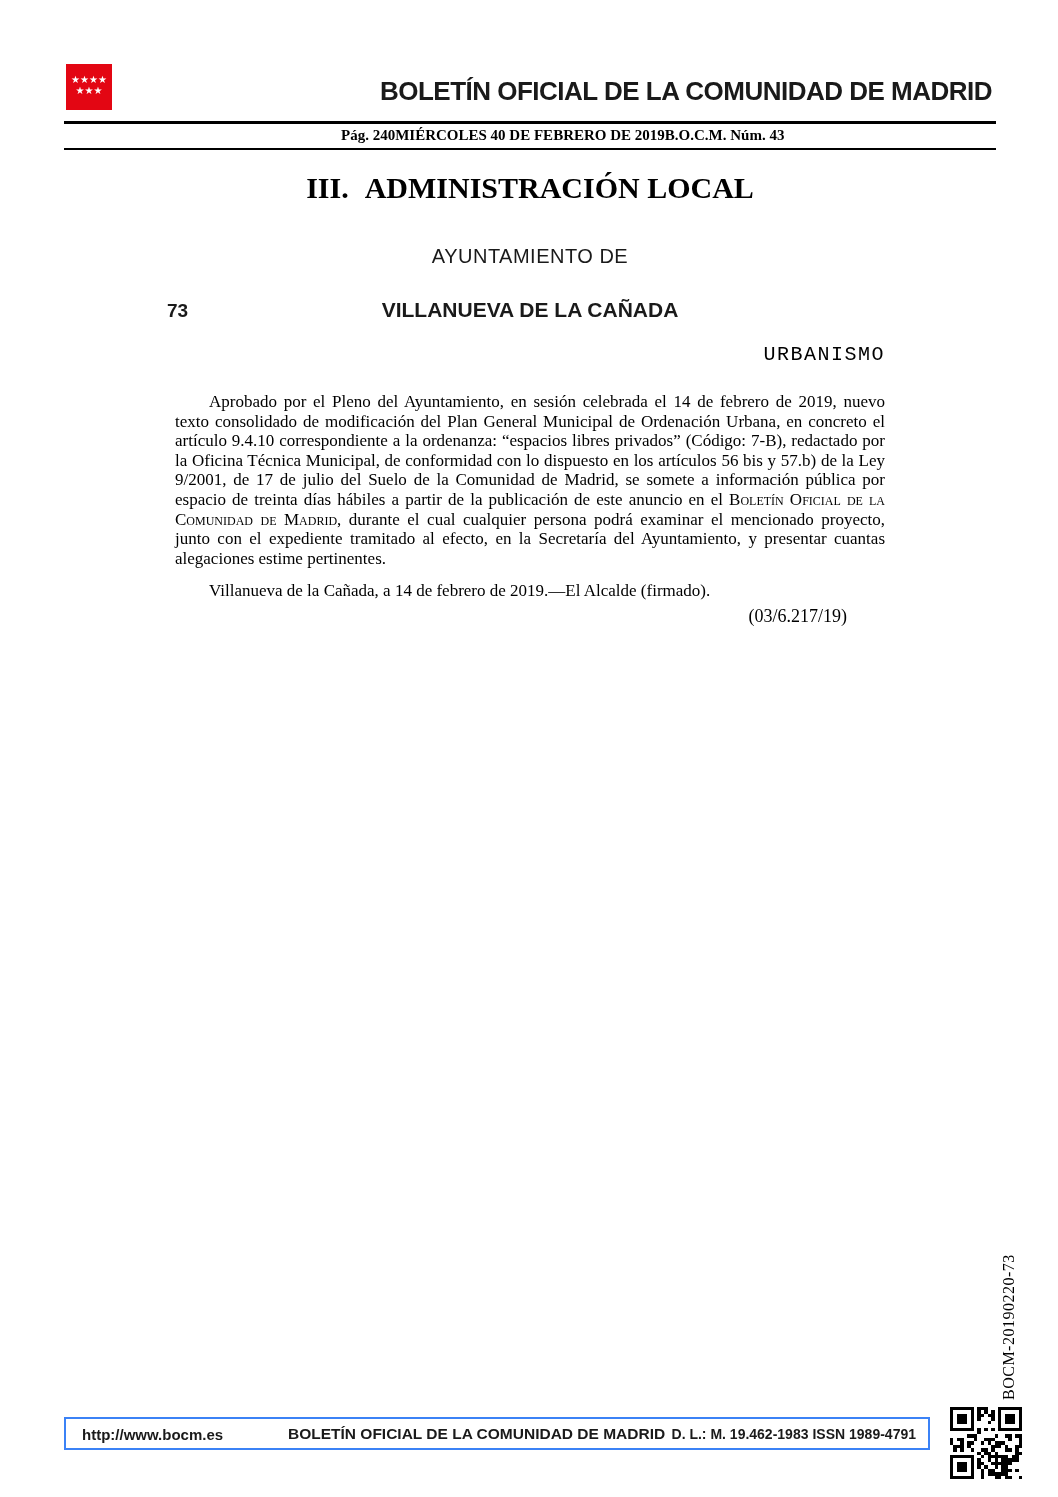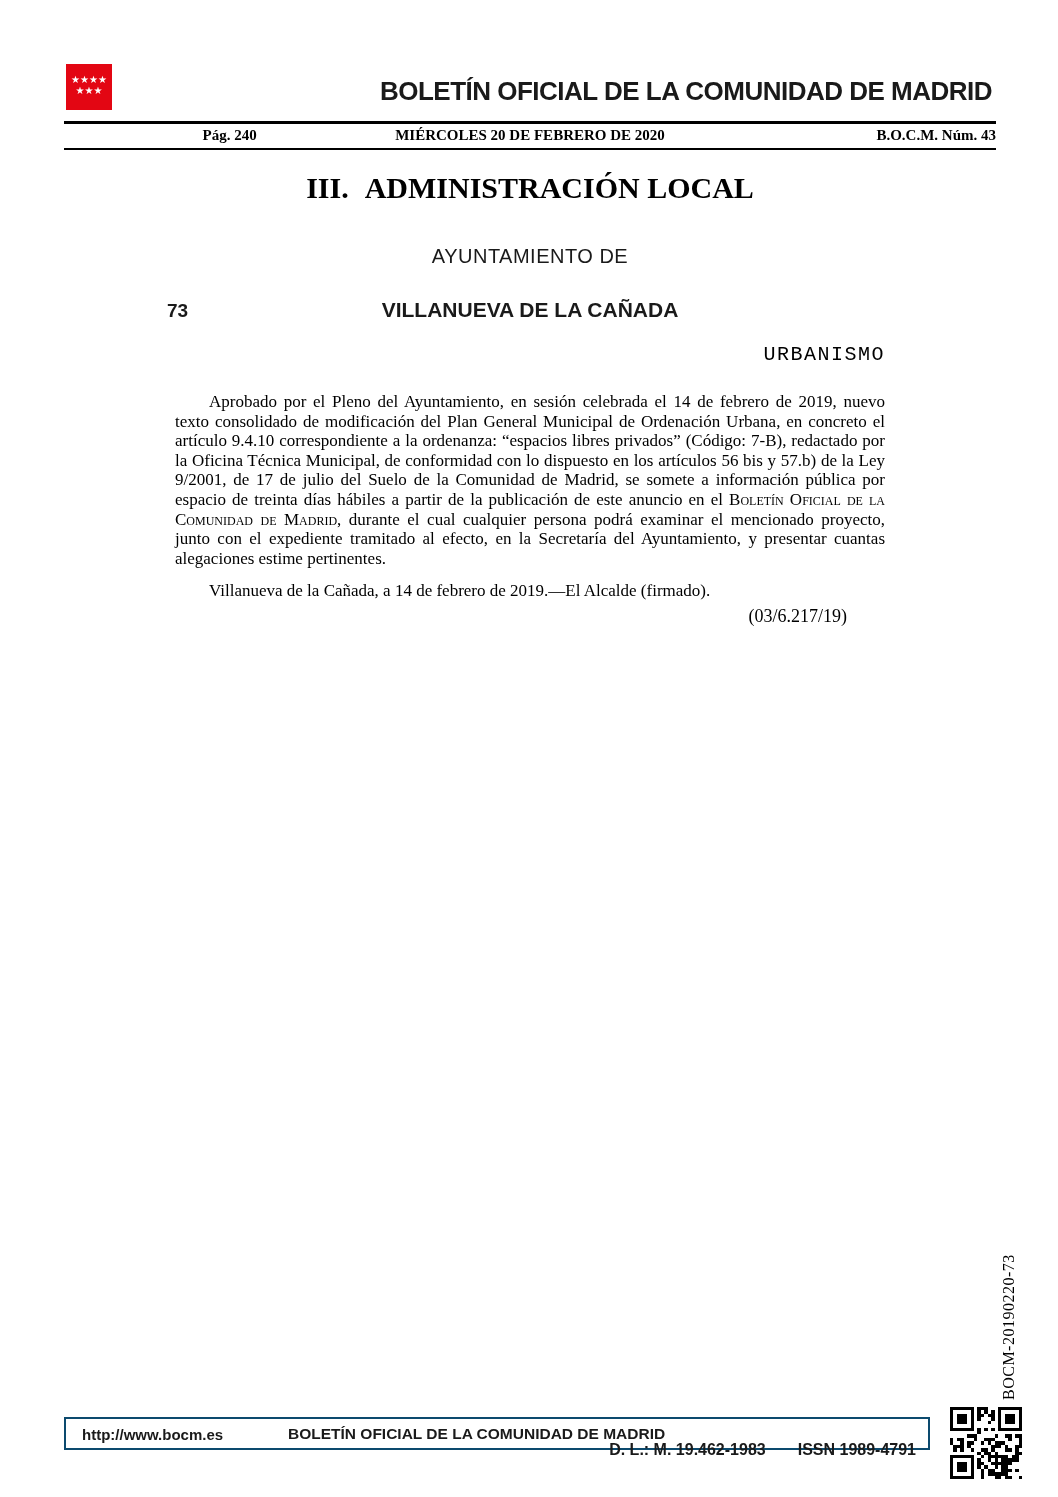--- a/index.html
+++ b/index.html
@@ -36,23 +36,23 @@
   }
   .rule{position:absolute;left:64px;width:932px;background:#000;}
   .rule-thick{top:121px;height:3px;}
   .rule-thin{top:148px;height:2px;}
   .header-meta{
     position:absolute;left:64px;top:127px;width:932px;
     display:flex;align-items:baseline;
     font-family:"Liberation Serif", serif;
     font-weight:bold;font-size:15px;
   }
-  .header-meta .hm-left{flex:1 1 0;text-align:center;}
+  .header-meta .hm-left{flex:1 1 0;text-align:right;}
   .header-meta .hm-center{flex:0 0 auto;text-align:center;}
-  .header-meta .hm-right{flex:1 1 0;text-align:right;}
+  .header-meta .hm-right{flex:1 1 0;}
 
   
   .content{position:absolute;left:175px;top:0;width:710px;}
   .section-title{
     position:absolute;top:172px;left:0;width:100%;
     text-align:center;
     font-family:"Liberation Serif", serif;
     font-weight:bold;font-size:30px;line-height:32px;
   }
   .section-title .sec-num{margin-right:16px;}
@@ -100,53 +100,53 @@
   .vertical-code{
     position:absolute;left:1000px;top:1238px;height:162px;width:26px;
     writing-mode:vertical-rl;transform:rotate(180deg);
     font-family:"Liberation Serif", serif;
     font-size:16px;letter-spacing:0.5px;white-space:nowrap;
   }
 
   
   .footer-box{
     position:absolute;left:64px;top:1417px;width:866px;height:33px;
-    border:2px solid #0c4a6e;box-sizing:border-box;
+    border:2px solid #3b82f6;box-sizing:border-box;
     font-family:"Liberation Sans", sans-serif;font-weight:bold;color:#1a1a1a;
   }
   .footer-box .f-url{
     position:absolute;left:16px;top:50%;transform:translateY(-50%);
     font-size:15px;
   }
   .footer-box .f-title{
     position:absolute;left:222px;top:50%;transform:translateY(-50%);
     font-size:15.5px;white-space:nowrap;
   }
   .footer-box .f-right{
     position:absolute;right:12px;top:50%;transform:translateY(-50%);
-    display:flex;gap:32px;font-size:16px;white-space:nowrap;margin-top:16px;
+    display:flex;gap:4px;font-size:14px;white-space:nowrap;
   }
   .qr{position:absolute;left:950px;top:1407px;width:72px;height:72px;}
   .qr svg{display:block;width:72px;height:72px;shape-rendering:crispEdges;}
 </style>
 </head>
 <body>
 
 <div class="page">
 
   <div class="flag">
     <div class="stars r1">★★★★</div>
     <div class="stars r2">★★★</div>
   </div>
   <div class="masthead-title">BOLETÍN OFICIAL DE LA COMUNIDAD DE MADRID</div>
 
   <div class="rule rule-thick"></div>
   <div class="header-meta">
     <span class="hm-left">Pág. 240</span>
-    <span class="hm-center">MIÉRCOLES 20 DE FEBRERO DE 2020</span>
+    <span class="hm-center">MIÉRCOLES 40 DE FEBRERO DE 2019</span>
     <span class="hm-right">B.O.C.M. Núm. 43</span>
   </div>
   <div class="rule rule-thin"></div>
 
   <div class="content">
     <div class="section-title">
       <span class="sec-num">III.</span><span>ADMINISTRACIÓN LOCAL</span>
     </div>
     <div class="org-heading">AYUNTAMIENTO DE</div>
     <div class="item-number">73</div>

